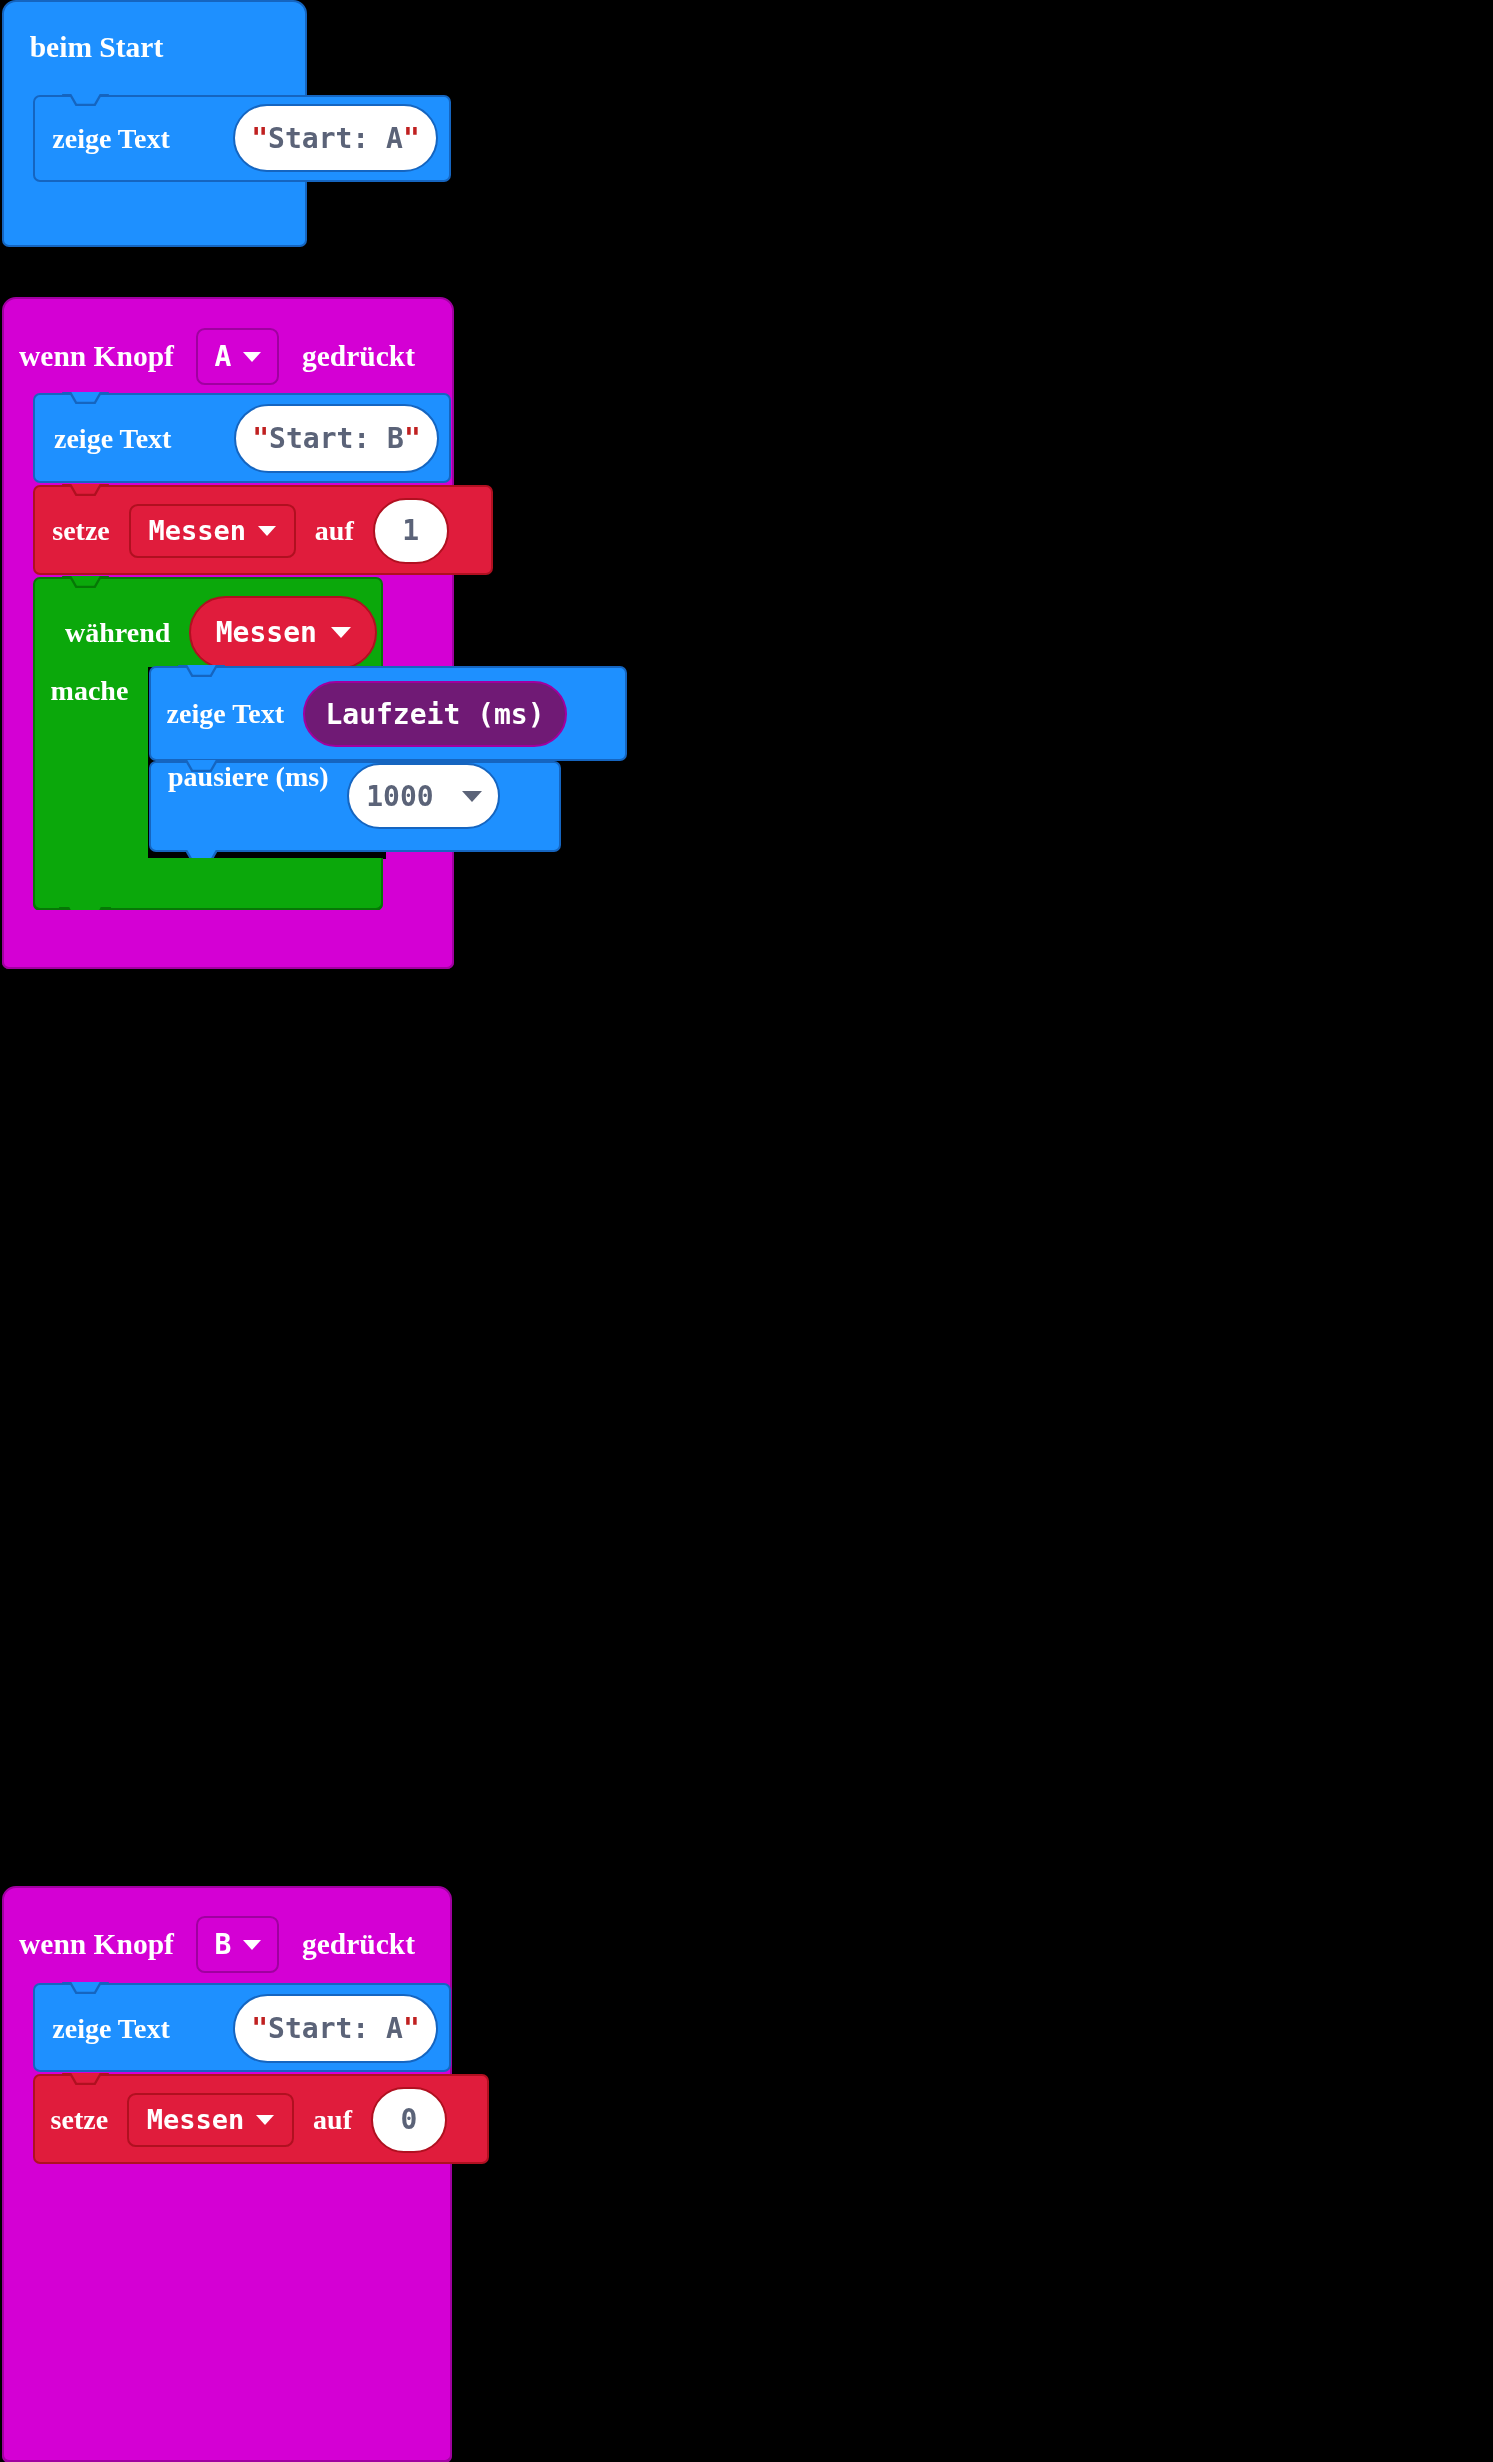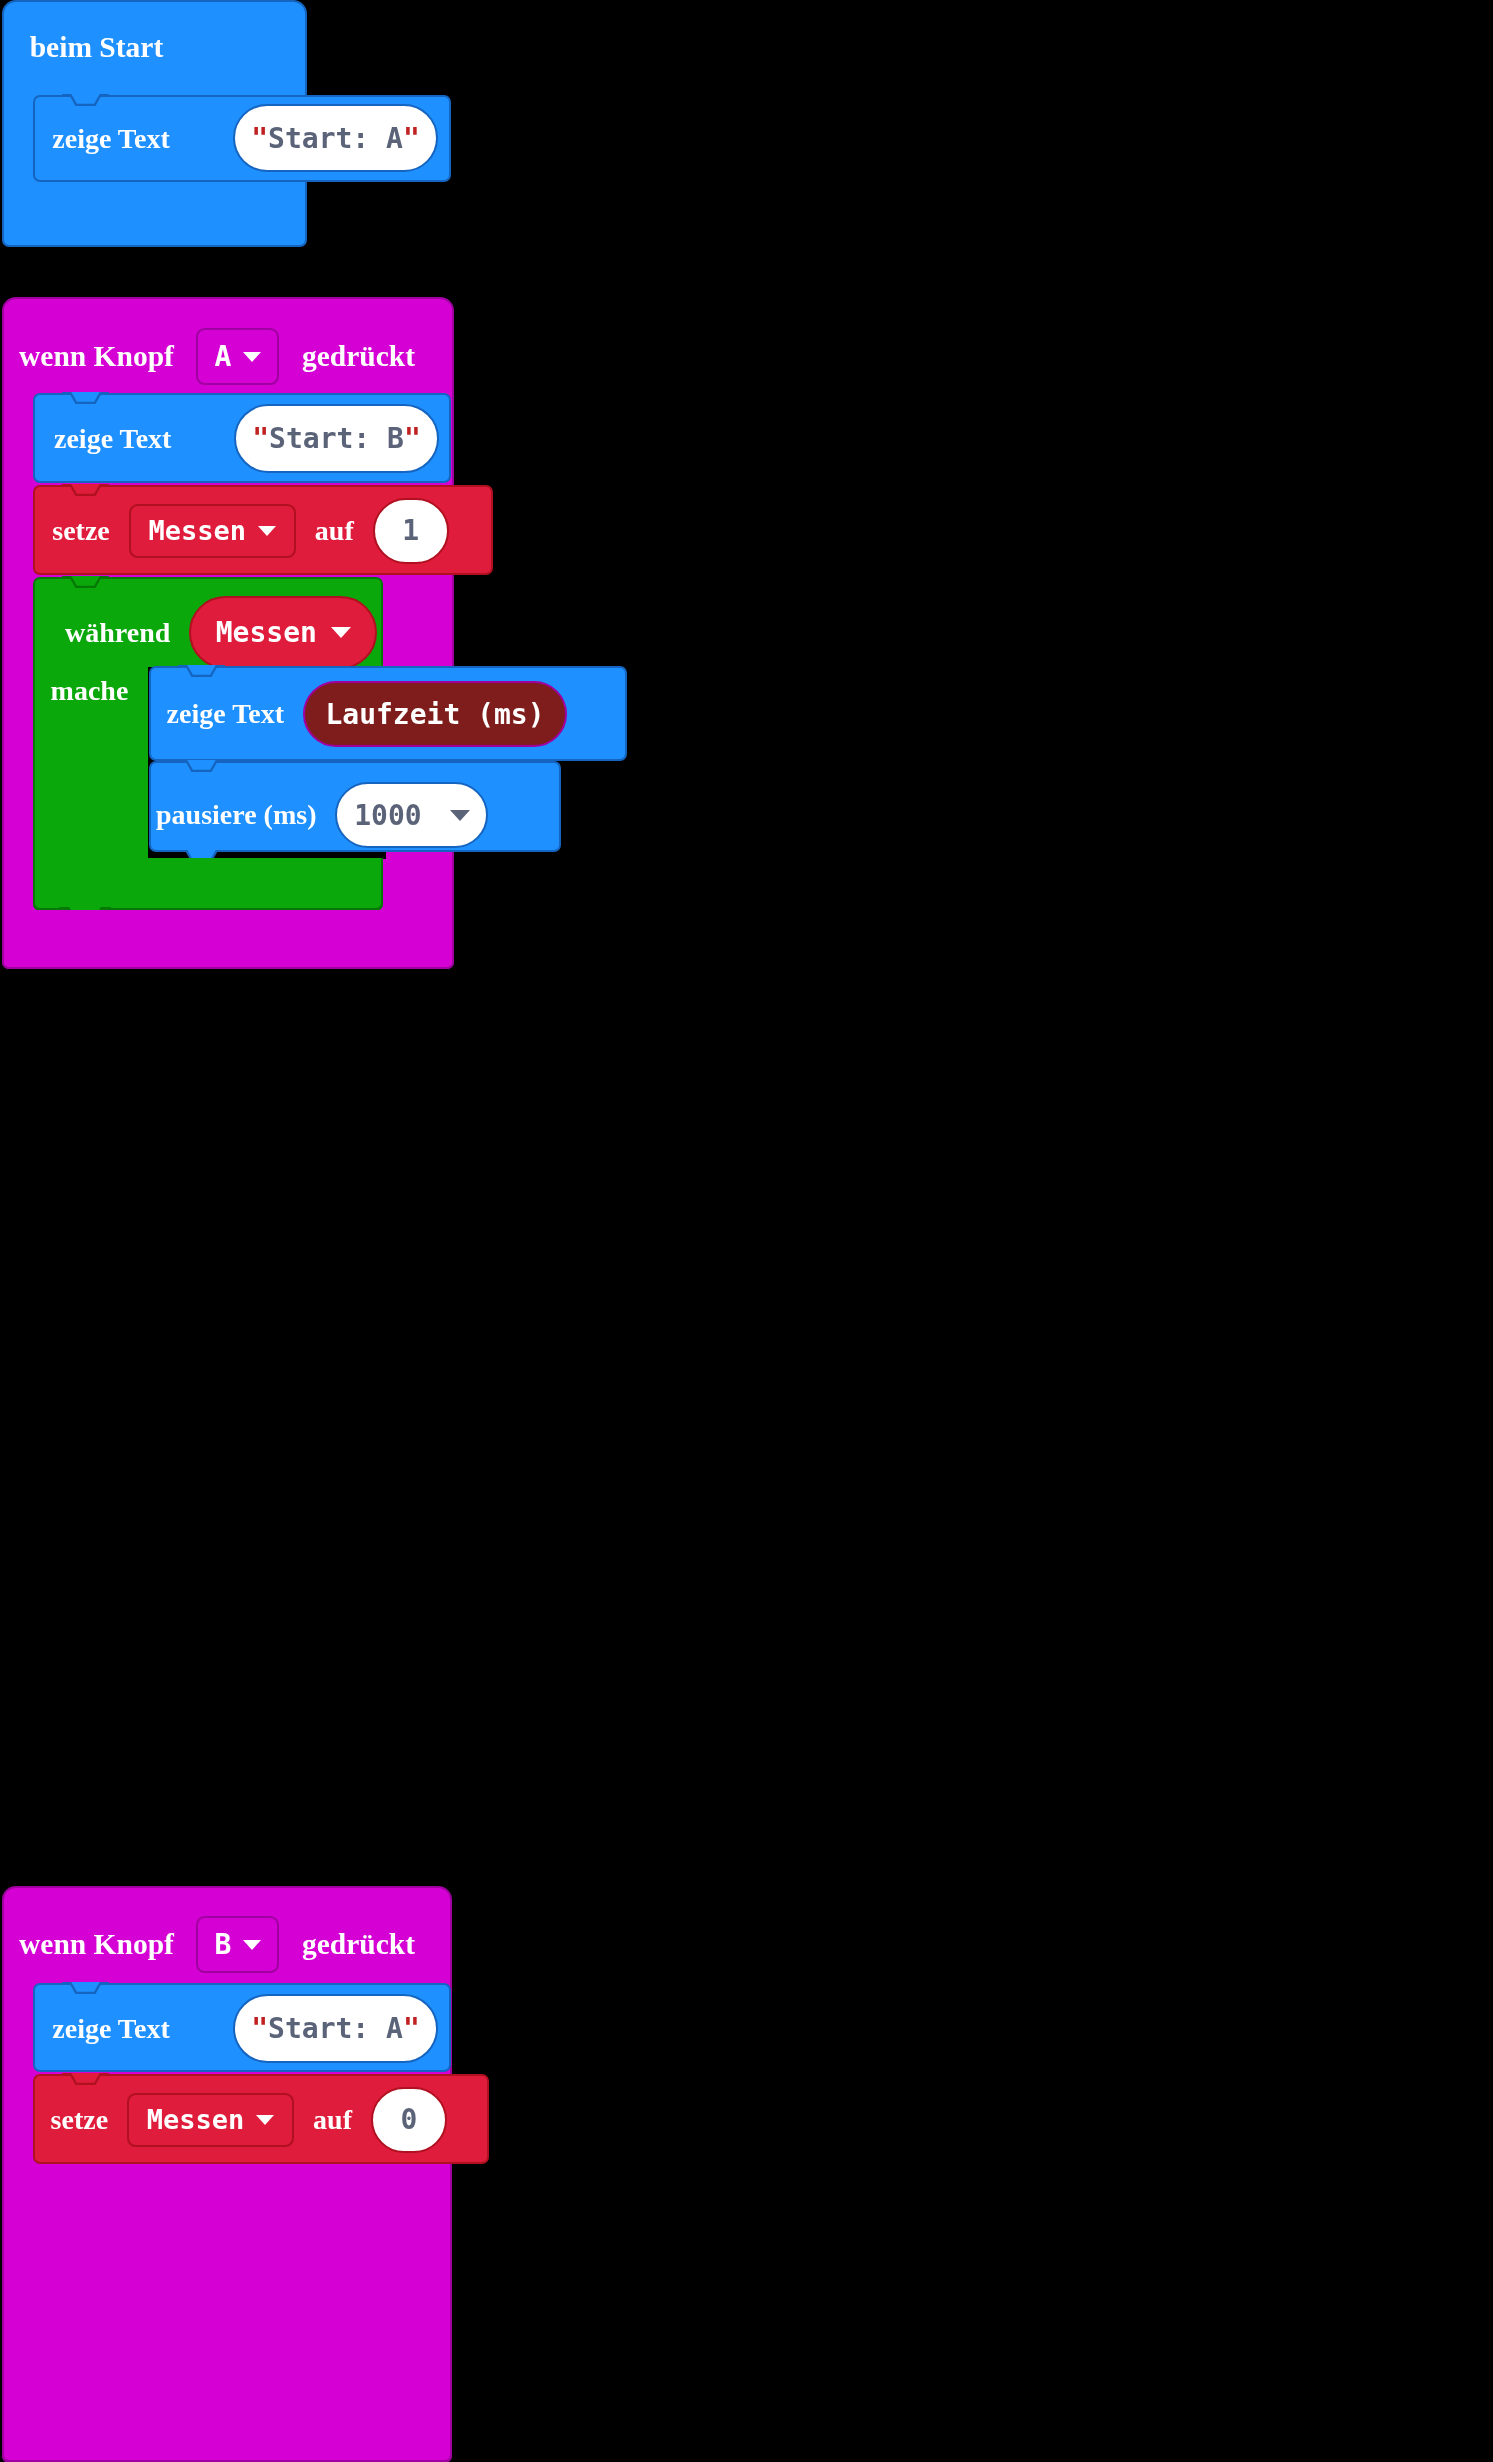--- a/index.html
+++ b/index.html
@@ -110,21 +110,21 @@
     align-items:center;
     justify-content:center;
     gap:14px;
     box-sizing:border-box;
     color:#ffffff;
     font-family:"DejaVu Sans Mono","Liberation Mono",monospace;
     font-weight:bold;
     white-space:nowrap;
   }
   .pill.p-red     { background:#e01c3c; border:2.6px solid #b01020; }
-  .pill.p-magenta { background:#7f1d1d; border:2.6px solid #a000a0; }
+  .pill.p-magenta { background:#701a75; border:2.6px solid #a000a0; }
 
   
   .caret {
     width:0; height:0;
     border-left:11.3px solid transparent;
     border-right:11.3px solid transparent;
   }
   .caret.white { border-top:12px solid #ffffff; }
   .caret.dark  { border-top:12px solid #5b6378; }
 </style>
@@ -239,21 +239,21 @@
 
 <div class="blk stmt c-blue" style="left:149px; top:761px; width:412px; height:91px;">
 
   <svg class="notch-top" style="top:-3.5px; left:26px;" width="52" height="15.6" viewBox="0 0 60 18">
     <path d="M0,0 L10,0 L18,14 L42,14 L50,0 L60,0" fill="#1e90ff" stroke="#1565c0" stroke-width="3"></path>
   </svg>
   <svg class="notch-bottom" style="bottom:-14px; left:26px;" width="52" height="15.6" viewBox="0 0 60 18">
     <path d="M0,0 L10,0 L18,14 L42,14 L50,0 L60,0" fill="#1e90ff" stroke="#1565c0" stroke-width="3"></path>
   </svg>
 
-  <div style="position:absolute; left:5px; top:0; height:104px; display:flex; align-items:center;">
+  <div style="position:absolute; left:17px; top:0; height:104px; display:flex; align-items:flex-start;">
     <span class="lbl" style="font-size:28px;">pausiere (ms)</span>
 
     <div class="field-num onblue" style="margin-left:19px; width:153px; height:66px; font-size:28px; gap:14px;">
       <span>1000</span>
       <span class="caret dark" style="margin-left:14px; border-left-width:10.4px;border-right-width:10.4px;border-top-width:11.3px;"></span>
     </div>
   </div>
 </div>
 
 <div style="position:absolute; left:33px; top:858px; width:350px; height:52px;

